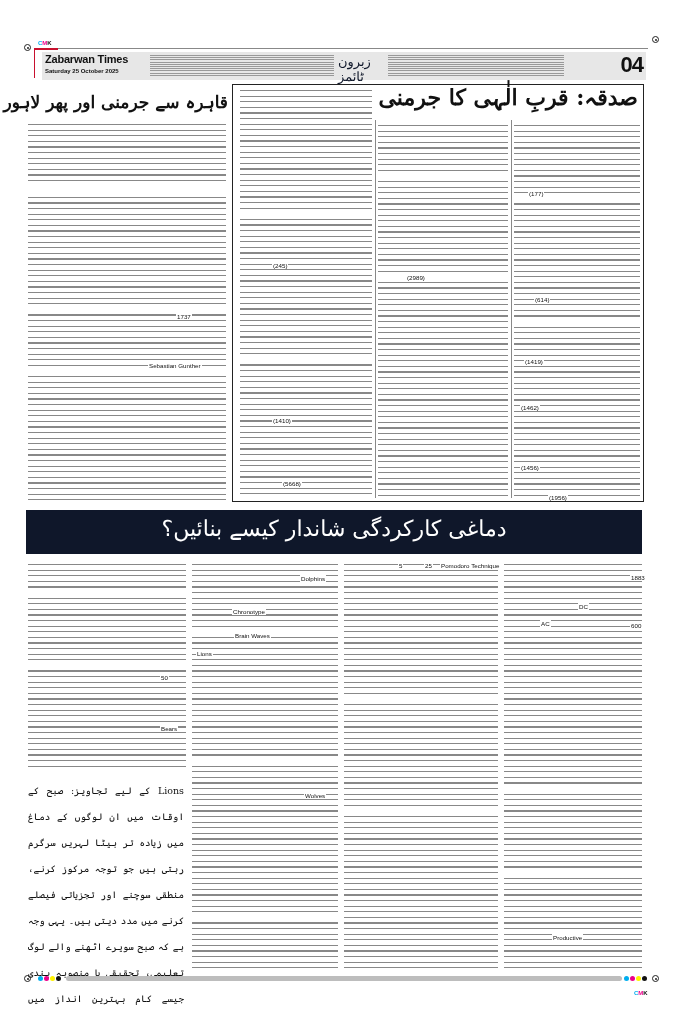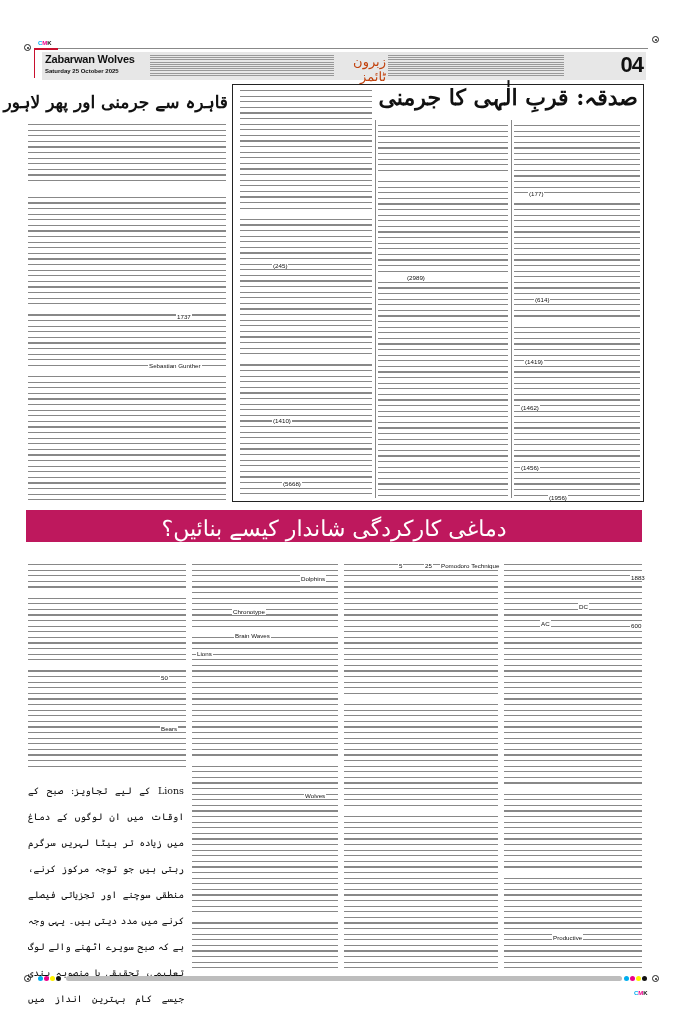--- a/index.html
+++ b/index.html
@@ -15,33 +15,33 @@
   .top-rule { position: absolute; left: 34px; top: 48px; width: 614px; height: 1px; background: #888; }
   .red-tick { position: absolute; left: 34px; top: 48px; width: 24px; height: 2px; background: #c8102e; }
   .red-vert { position: absolute; left: 34px; top: 48px; width: 1px; height: 30px; background: #c8102e; }
 
   .masthead { position: absolute; left: 42px; top: 52px; width: 604px; height: 28px; background: #e7e7e7; }
   .mast-en-title { position: absolute; left: 3px; top: 1px; font-family: "Liberation Sans", sans-serif; font-weight: bold; font-size: 11px; color: #111; letter-spacing: -0.2px; }
   .mast-date { position: absolute; left: 3px; top: 16px; font-family: "Liberation Sans", sans-serif; font-weight: bold; font-size: 6px; color: #111; }
   .mast-lines { position: absolute; top: 3px; height: 22px; background: repeating-linear-gradient(to bottom, #999 0 1px, transparent 1px 2.2px); }
   .mast-lines.l { left: 108px; width: 184px; }
   .mast-lines.r { left: 346px; width: 176px; }
-  .mast-urdu { position: absolute; left: 296px; top: 2px; width: 48px; text-align: right; font-family: "DejaVu Serif", serif; font-size: 13px; direction: rtl; color: #c2410c; }
+  .mast-urdu { position: absolute; left: 296px; top: 2px; width: 48px; text-align: left; font-family: "DejaVu Serif", serif; font-size: 13px; direction: rtl; color: #0f172a; }
   .page-num { position: absolute; right: 3px; top: 0px; font-family: "Liberation Sans", sans-serif; font-weight: bold; font-size: 22px; color: #111; letter-spacing: -1px; }
 
   
   .col { position: absolute; overflow: hidden; }
   .textlines { position: absolute; inset: 0; background: repeating-linear-gradient(to bottom, transparent 0 2px, #6a6a6a 2px 3.2px, transparent 3.2px 5.6px); opacity: 0.8; }
   .col .gap { position: absolute; left: 0; right: 0; height: 6px; background: #fff; }
 
   .headline { position: absolute; font-family: "DejaVu Serif", serif; font-weight: bold; color: #111; direction: rtl; white-space: nowrap; }
 
   .boxed { position: absolute; border: 1px solid #222; }
 
-  .banner { position: absolute; left: 26px; top: 510px; width: 616px; height: 32px; background: #be185d; }
+  .banner { position: absolute; left: 26px; top: 510px; width: 616px; height: 44px; background: #0f172a; }
   .banner-text { position: absolute; left: 0; right: 0; top: 6px; text-align: center; color: #fff; font-family: "DejaVu Serif", serif; font-size: 22px; direction: rtl; }
 
   .inline-en { position: absolute; font-family: "Liberation Sans", sans-serif; font-size: 6.2px; color: #111; background: #fff; padding: 0 1px; white-space: nowrap; }
 
   .pull-quote { position: absolute; left: 28px; top: 778px; width: 140px; direction: rtl; font-family: "DejaVu Serif", serif; font-size: 9.5px; line-height: 26px; color: #111; text-align: justify; }
 
   .bottom-bar { position: absolute; left: 66px; top: 976px; width: 556px; height: 5px; background: #bdbdbd; border-radius: 3px; }
   .dot { position: absolute; width: 5px; height: 5px; border-radius: 50%; top: 976px; }
 
   .vrule { position: absolute; width: 1px; background: #888; }
@@ -52,21 +52,21 @@
 <div class="reg-mark" style="left:24px; top:44px;"></div>
 <div class="reg-mark" style="left:652px; top:36px;"></div>
 <div class="cmyk-label" style="left:38px; top:40px;">
   <span class="c">C</span><span class="m">M</span><span class="k">K</span>
 </div>
 <div class="top-rule"></div>
 <div class="red-tick"></div>
 <div class="red-vert"></div>
 
 <div class="masthead">
-  <div class="mast-en-title">Zabarwan Wolves</div>
+  <div class="mast-en-title">Zabarwan Times</div>
   <div class="mast-date">Saturday 25 October 2025</div>
   <div class="mast-lines l"></div>
   <div class="mast-urdu">زبرون ٹائمز</div>
   <div class="mast-lines r"></div>
   <div class="page-num">04</div>
 </div>
 
 <div class="boxed" style="left:232px; top:84px; width:412px; height:418px;"></div>
 <div class="headline" style="left:388px; top:84px; width:250px; text-align:right; font-size:22px;">صدقہ: قربِ الٰہی کا جرمنی</div>
 

